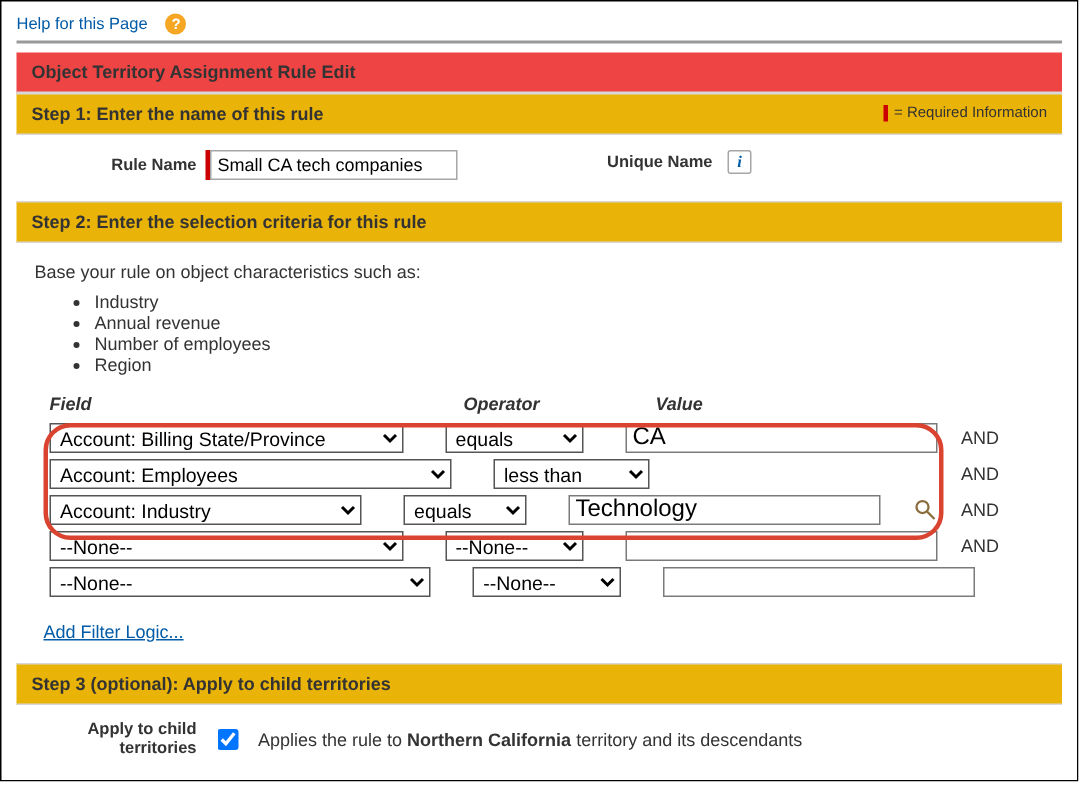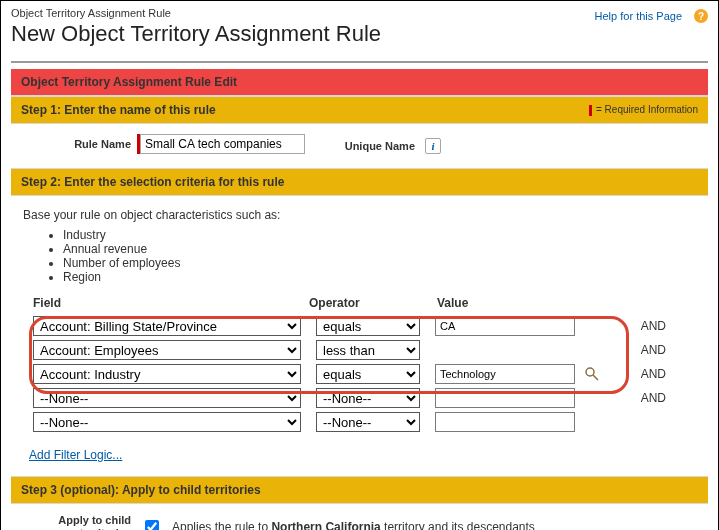--- a/index.html
+++ b/index.html
@@ -85,22 +85,23 @@
   .req-bar {
     display: inline-block;
     width: 3px;
     height: 11px;
     background: #c00;
     vertical-align: middle;
     margin-right: 4px;
   }
   .form-row {
     display: flex;
-    align-items: flex-end;
+    align-items: flex-start;
     padding: 10px 10px 14px 10px;
+    gap: 60px;
   }
   .form-field {
     display: flex;
     align-items: center;
     gap: 6px;
   }
   .field-label {
     font-size: 11px;
     color: #333;
     font-weight: bold;
@@ -155,45 +156,46 @@
   .criteria-table {
     width: 100%;
     position: relative;
   }
   .crit-header {
     display: flex;
     font-weight: bold;
     font-size: 12px;
     color: #333;
     padding: 2px 0 4px 6px;
+    font-style: italic;
   }
   .col-field { width: 280px; padding-left: 4px;}
   .col-op { width: 128px; }
   .col-val { width: 180px; }
   .crit-row {
     display: flex;
     align-items: center;
     padding: 2px 0 2px 10px;
-    gap: 3px;
+    gap: 16px;
   }
   select.sel {
     border: 1px solid #555;
     height: 20px;
     font-size: 13px;
     font-family: inherit;
     background: #fff;
     padding: 0 2px;
   }
   .sel-field { width: 268px; margin-right: 12px;}
   .sel-op { width: 104px; margin-right: 12px;}
   input.val {
     border: 1px solid #7a7a7a;
     height: 20px;
-    width: 140px;
-    font-size: 11px;
+    width: 208px;
+    font-size: 16px;
     padding: 0 4px;
     font-family: inherit;
   }
   .logic {
     font-size: 12px;
     color: #333;
     margin-left: auto;
     padding-right: 30px;
   }
   .lookup-icon {
@@ -241,24 +243,20 @@
     font-size: 12px;
     color: #333;
   }
 </style>
 </head>
 <body>
 
 <div class="page">
 
   <div class="top-row">
-    <div class="top-left">
-      <div class="crumb">Object Territory Assignment Rule</div>
-      <h1 class="page-title">New Object Territory Assignment Rule</h1>
-    </div>
     <a href="#" class="help-link">
       <span>Help for this Page</span>
       <span class="help-icon">?</span>
     </a>
   </div>
 
   <div class="panel-border"></div>
 
   <div class="section-header">Object Territory Assignment Rule Edit</div>
 

